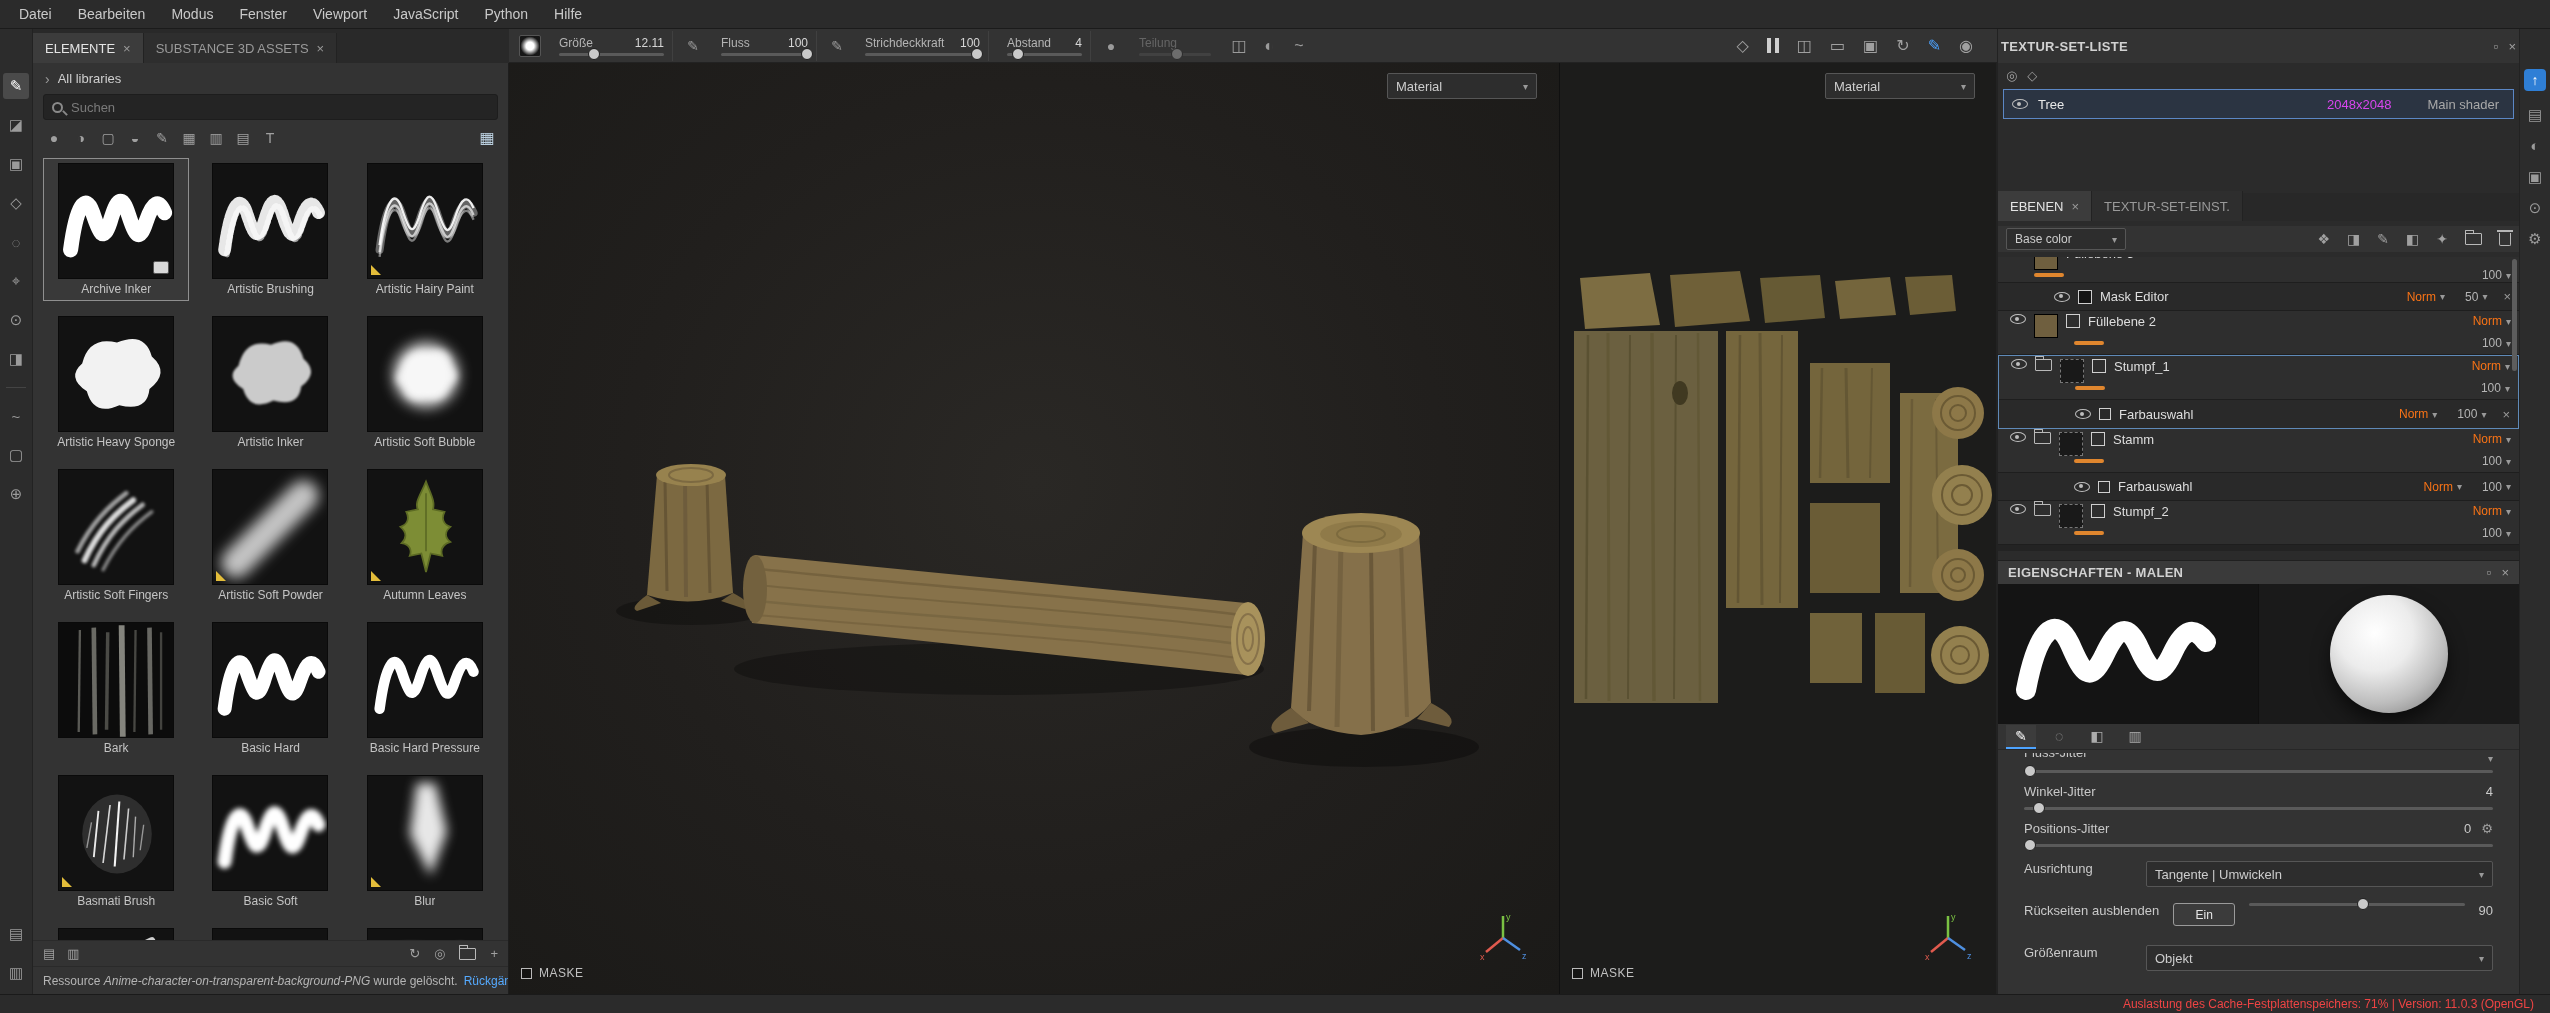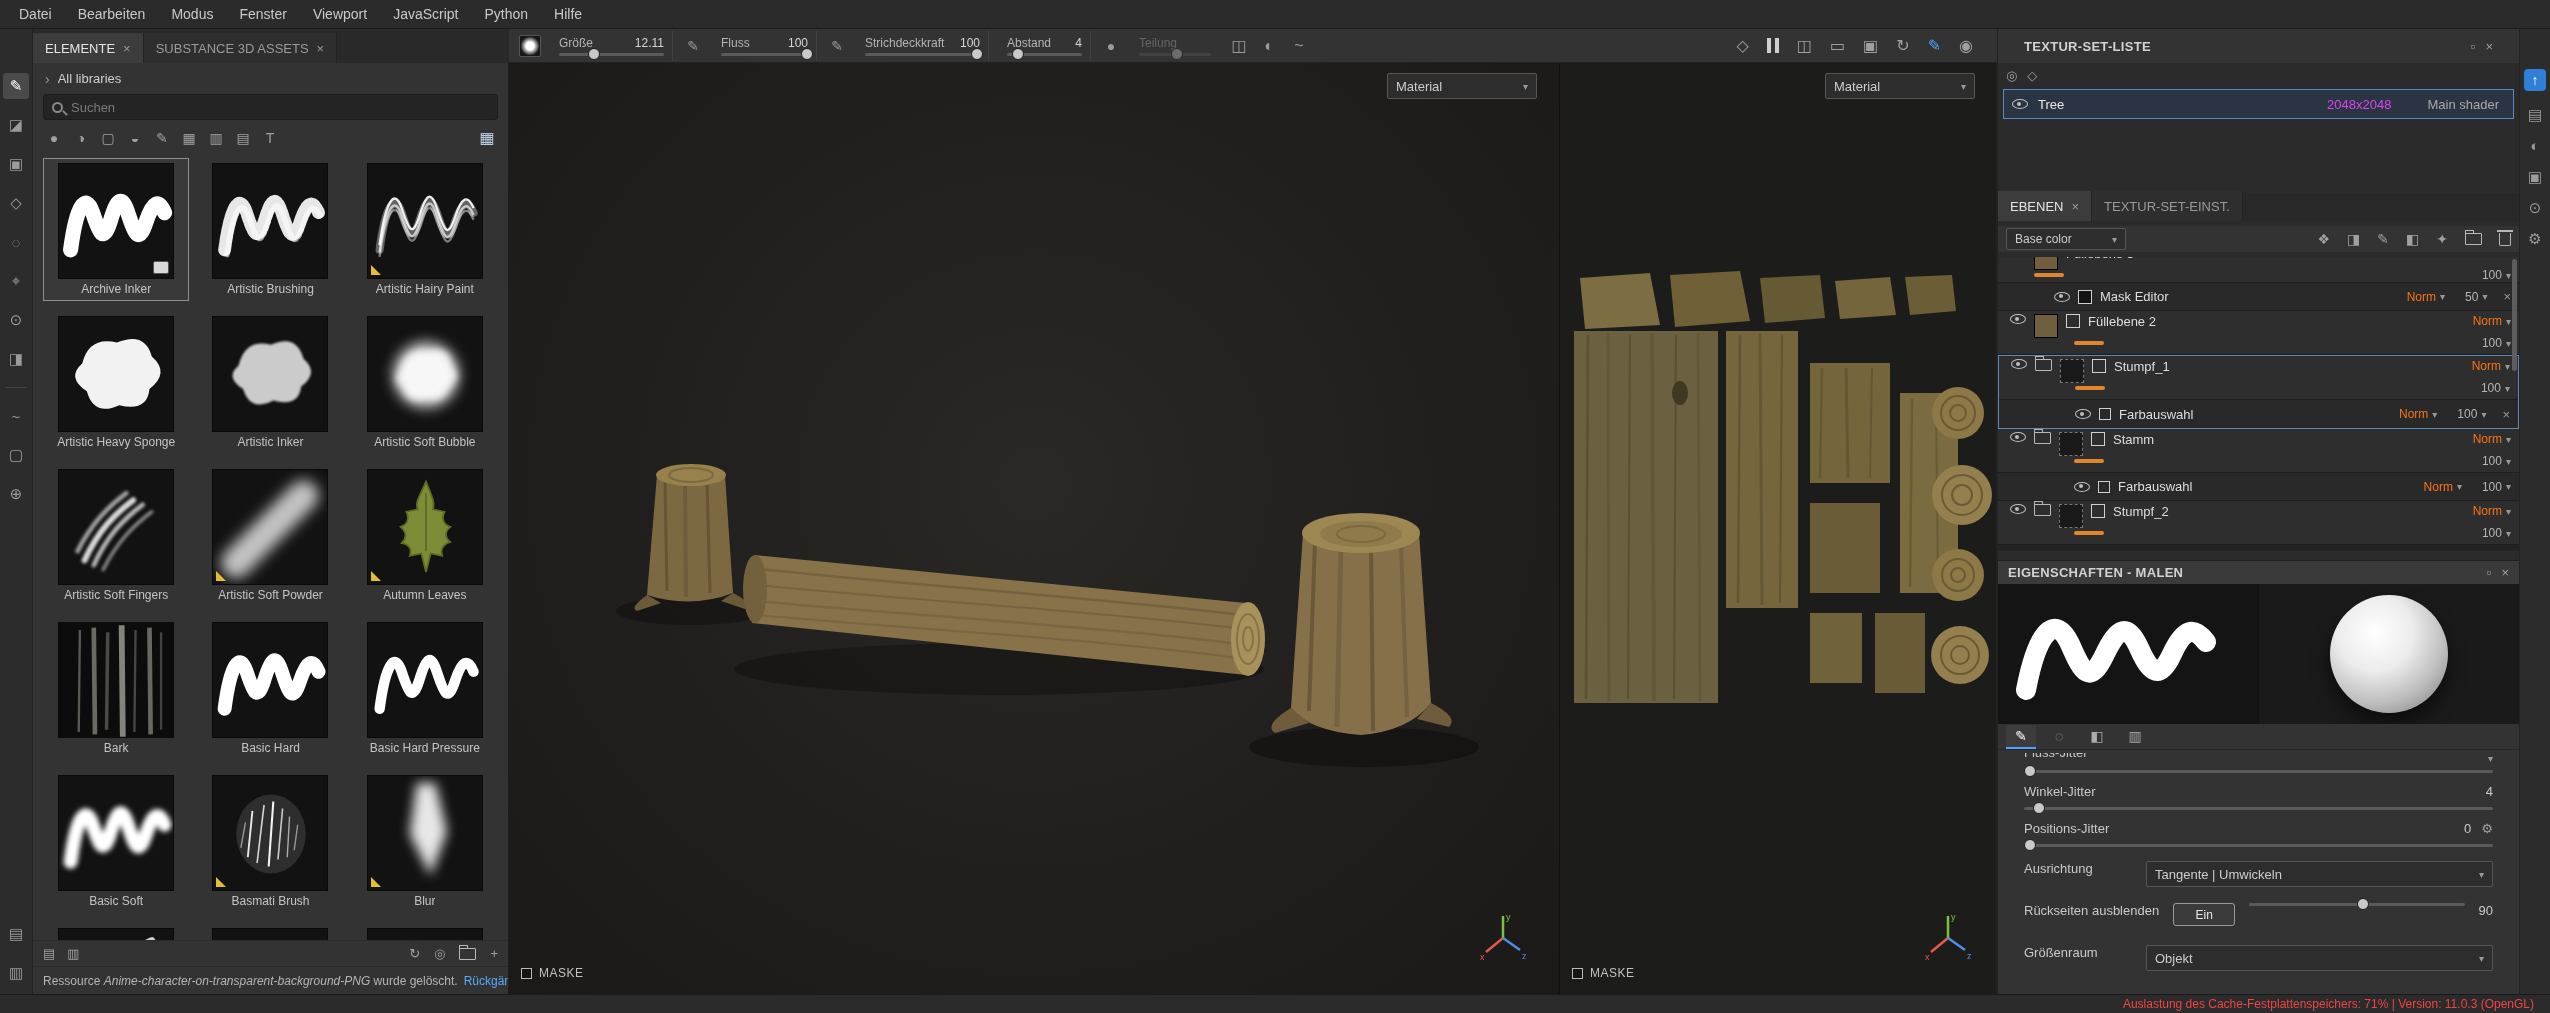--- a/index.html
+++ b/index.html
@@ -33,21 +33,21 @@
 .tico{width:20px;font-size:14px;color:#9b9b9b;text-align:center}
 .disabled{opacity:.38}
 #tb-right{margin-left:auto;display:flex;align-items:center;gap:18px;padding-right:14px}
 #tb-right .gico{font-size:16px}
 .pico{display:flex;gap:4px}
 .pico i{display:block;width:4px;height:15px;background:#cfcfcf}
 .brushtip{width:22px;height:22px;background:#161616;border:1px solid #555;border-radius:2px;
   background-image:radial-gradient(circle at 50% 50%,#fff 0 28%,rgba(255,255,255,0) 68%)}
 
 #tsl-head{position:absolute;left:1997px;top:0;width:522px;height:34px;background:#333;border-left:1px solid #222;
-  display:flex;align-items:center;padding:0 26px;gap:10px}
+  display:flex;align-items:center;padding:0 3px;gap:10px}
 .ptitle{font-size:13px;font-weight:bold;color:#d2d2d2;letter-spacing:.3px}
 #rstrip-top{position:absolute;left:2519px;top:0;width:31px;height:34px;background:#2c2c2c;border-left:1px solid #222}
 
 #toolstrip{position:absolute;left:0;top:63px;width:33px;height:931px;background:#2c2c2c;border-right:1px solid #222;
   display:flex;flex-direction:column;align-items:center;padding-top:10px;gap:13px}
 #toolstrip .tool{width:26px;height:26px;display:flex;align-items:center;justify-content:center;font-size:15px;color:#9b9b9b;border-radius:3px}
 #toolstrip .tool.active{background:#4a4a4a;color:#fff}
 #toolstrip .sep{width:20px;height:1px;background:#444;margin:2px 0}
 
 #left-panel{position:absolute;left:33px;top:63px;width:476px;height:931px;background:#333;display:flex;flex-direction:column;border-right:1px solid #1e1e1e}
@@ -423,40 +423,40 @@
           <path d="M10 74 C15 36 23 24 29 42 C35 60 38 68 44 50 C50 30 54 25 60 44 C66 62 69 68 75 50 C81 32 86 30 91 42" fill="none" stroke="#fff" stroke-width="9" stroke-linecap="round"></path>
           <path d="M60 44 C66 62 69 68 75 50 C81 32 86 30 91 42" fill="none" stroke="#fff" stroke-width="3" stroke-linecap="round"></path>
         </svg>
       </div>
       <div class="bname">Basic Hard Pressure</div>
     </div>
 
     <div class="bcell">
       <div class="bthumb">
         <svg width="116" height="116" viewBox="0 0 100 100">
-          <path d="M10 74 C15 36 23 24 29 42 C35 60 38 68 44 50 C50 30 54 25 60 44 C66 62 69 68 75 50 C81 32 86 30 91 42" fill="none" stroke="#fff" stroke-width="12" stroke-linecap="round" style="filter:blur(2.5px)"></path>
-        </svg>
-      </div>
-      <div class="bname">Basic Soft</div>
-    </div>
-    <div class="bcell">
-      <div class="bthumb">
-        <svg width="116" height="116" viewBox="0 0 100 100">
           <ellipse cx="50" cy="50" rx="30" ry="34" fill="#fff" opacity=".12"></ellipse>
           <path d="M30 70 L34 30" stroke="#fff" stroke-width="1.6" opacity=".9"></path>
           <path d="M38 75 L44 25" stroke="#fff" stroke-width="1.4" opacity=".8"></path>
           <path d="M48 78 L52 22" stroke="#fff" stroke-width="1.8" opacity=".95"></path>
           <path d="M56 72 L60 28" stroke="#fff" stroke-width="1.4" opacity=".75"></path>
           <path d="M64 70 L66 35" stroke="#fff" stroke-width="1.2" opacity=".6"></path>
           <path d="M24 62 L28 40" stroke="#fff" stroke-width="1.2" opacity=".5"></path>
           <path d="M70 64 L73 42" stroke="#fff" stroke-width="1.2" opacity=".5"></path>
         </svg>
         <span class="fav"></span>
       </div>
       <div class="bname">Basmati Brush</div>
+    </div>
+    <div class="bcell">
+      <div class="bthumb">
+        <svg width="116" height="116" viewBox="0 0 100 100">
+          <path d="M10 74 C15 36 23 24 29 42 C35 60 38 68 44 50 C50 30 54 25 60 44 C66 62 69 68 75 50 C81 32 86 30 91 42" fill="none" stroke="#fff" stroke-width="12" stroke-linecap="round" style="filter:blur(2.5px)"></path>
+        </svg>
+      </div>
+      <div class="bname">Basic Soft</div>
     </div>
     <div class="bcell">
       <div class="bthumb">
         <svg width="116" height="116" viewBox="0 0 100 100">
           <path d="M42 6 L58 6 L68 48 L54 86 L36 50 Z" fill="#fff" opacity=".9" style="filter:blur(5px)"></path>
         </svg>
         <span class="fav"></span>
       </div>
       <div class="bname">Blur</div>
     </div>

